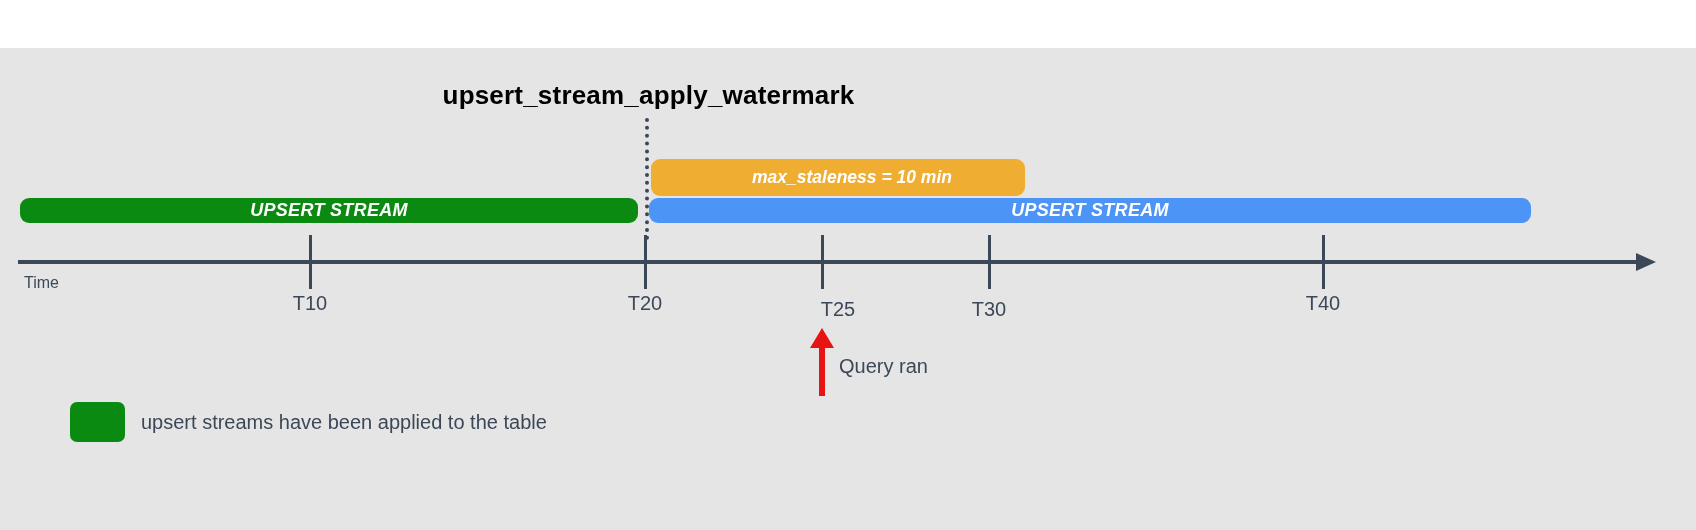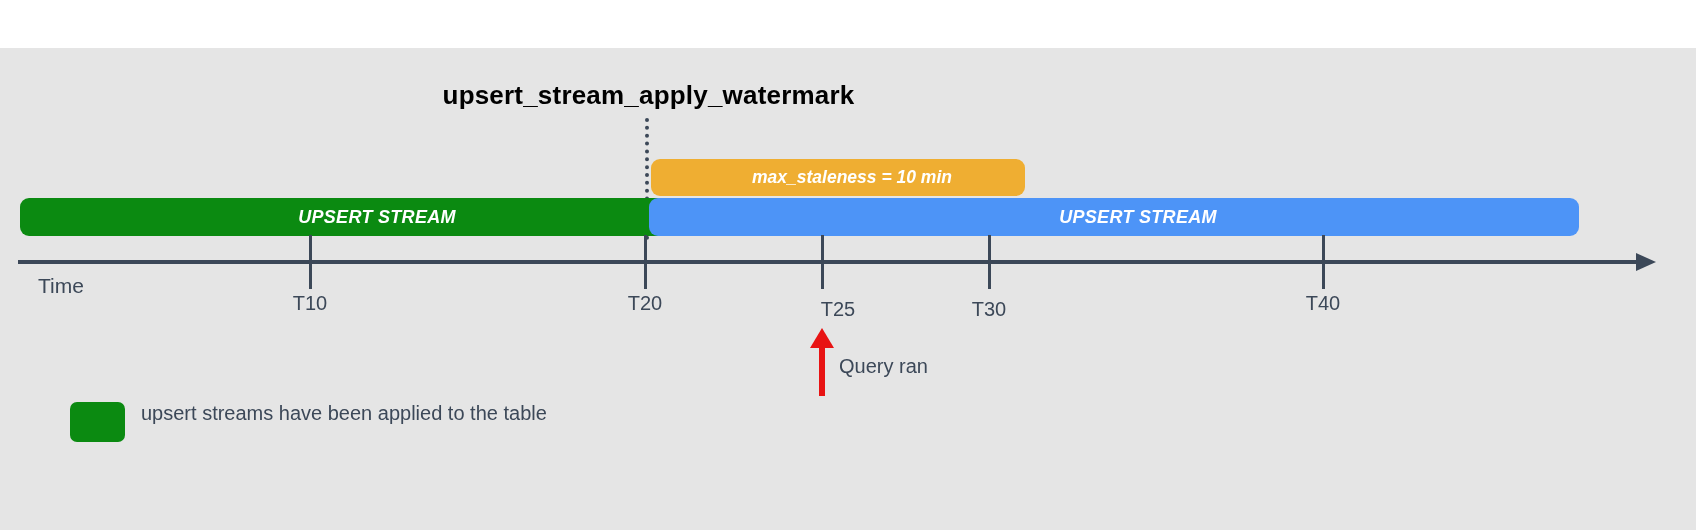--- a/index.html
+++ b/index.html
@@ -60,33 +60,32 @@
     font-size: 17.5px;
     font-weight: bold;
     font-style: italic;
     white-space: nowrap;
     padding-left: 28px;
   }
 
   
   .stream-bar {
     position: absolute;
-    height: 38px;
+    height: 25px;
     top: 150px;
     border-radius: 9px;
     display: flex;
     align-items: center;
     justify-content: center;
     color: #ffffff;
     font-size: 18px;
     font-weight: bold;
     font-style: italic;
     letter-spacing: 0.3px;
     white-space: nowrap;
-    padding-left: 48px;
   }
   #bar-applied {
     left: 20px;
     width: 618px;
     background: #0b8a11;
   }
   #bar-not-applied {
     left: 649px;
     width: 882px;
     background: #4d94f7;
@@ -106,23 +105,23 @@
     left: 1636px;
     top: 205px;
     width: 0;
     height: 0;
     border-top: 9px solid transparent;
     border-bottom: 9px solid transparent;
     border-left: 20px solid #3c4858;
   }
   #axis-label-time {
     position: absolute;
-    left: 38px;
+    left: 24px;
     top: 226px;
-    font-size: 21px;
+    font-size: 16px;
     color: #3c4858;
     white-space: nowrap;
   }
 
   .tick-mark {
     position: absolute;
     top: 187px;
     width: 3px;
     height: 54px;
     background: #3c4858;
@@ -163,21 +162,21 @@
     font-size: 20px;
     color: #3c4858;
     white-space: nowrap;
   }
 
   
   .legend-row {
     position: absolute;
     left: 70px;
     display: flex;
-    align-items: flex-start;
+    align-items: center;
   }
   #legend-row-applied { top: 354px; }
   #legend-row-not-applied { top: 414px; }
 
   .legend-swatch {
     width: 55px;
     height: 40px;
     border-radius: 7px;
     flex: none;
   }

